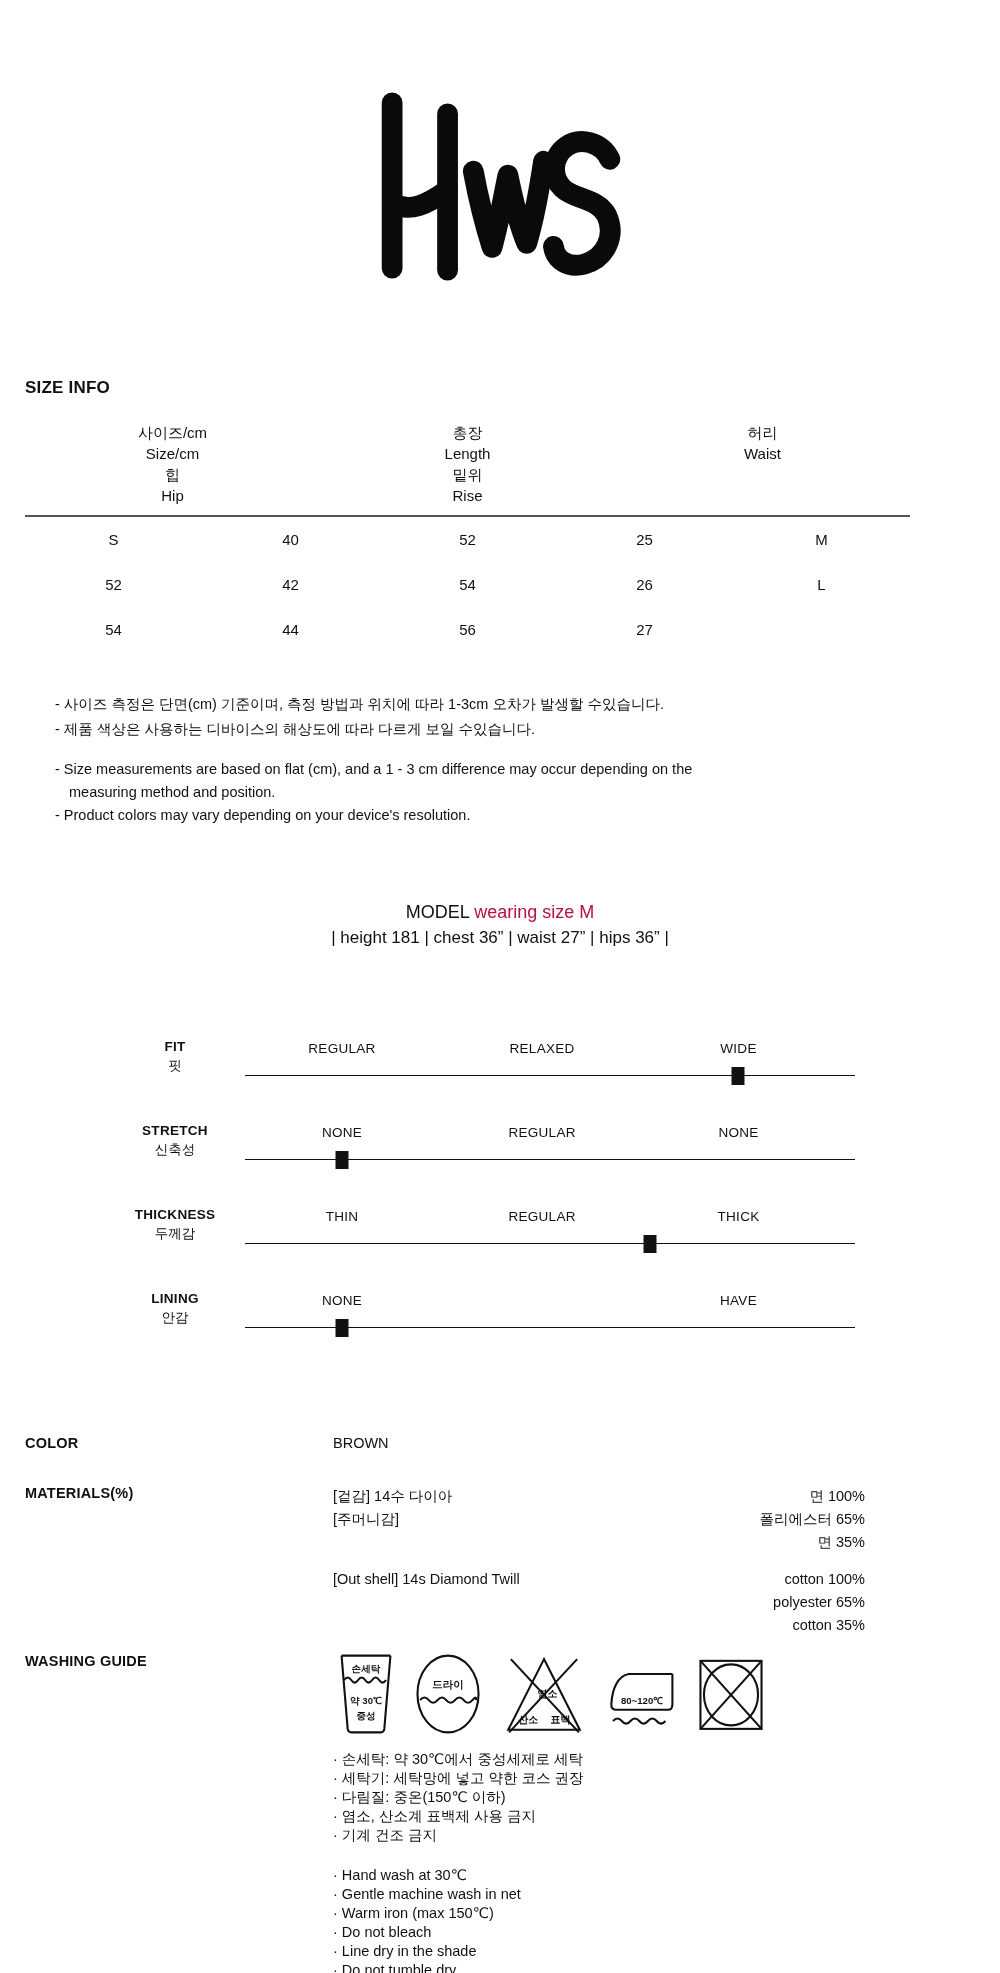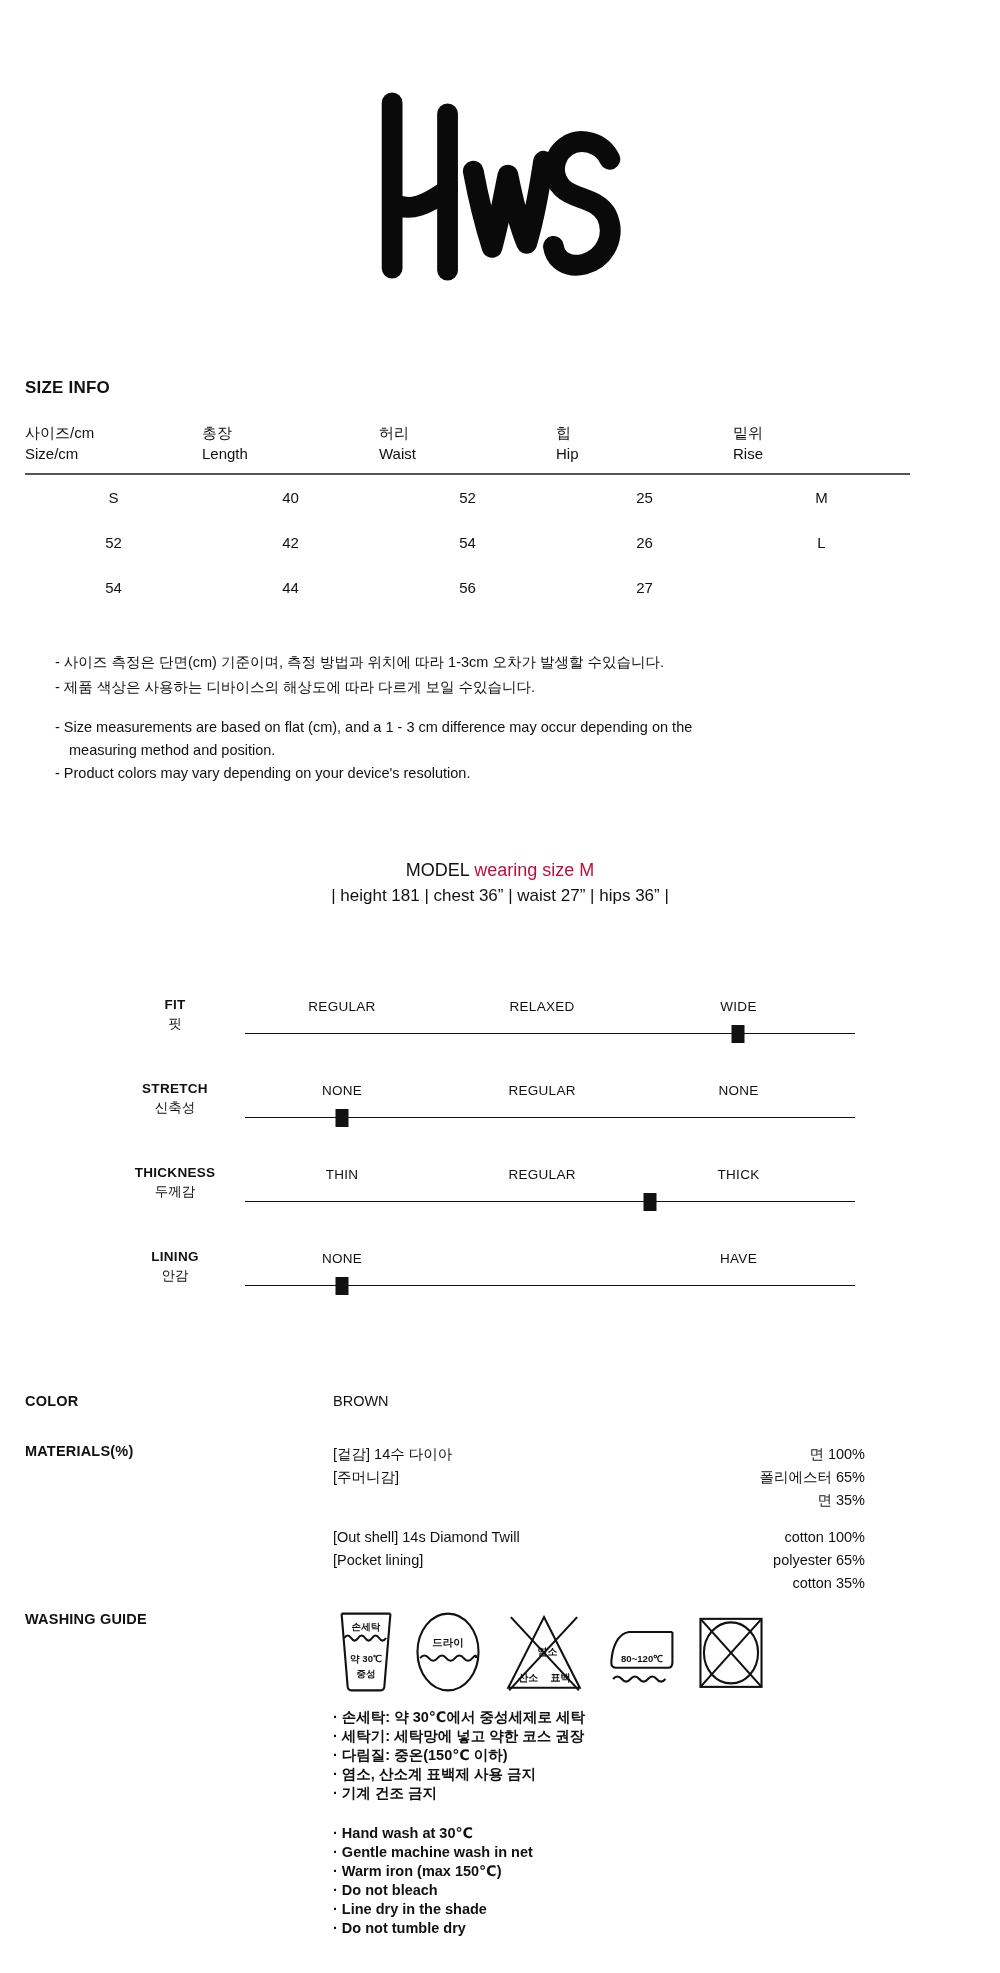--- a/index.html
+++ b/index.html
@@ -5,21 +5,21 @@
   html,body{margin:0;padding:0;background:#ffffff;}
   body{font-family:"Liberation Sans","DejaVu Sans",sans-serif;color:#111;}
   .page{width:1000px;min-height:1973px;margin:0 auto;background:#fff;overflow:hidden;}
 
   
   .logo-wrap{margin-top:92px;text-align:center;height:190px;}
 
   
   .section-title{margin:96px 0 0 25px;font-size:17px;font-weight:700;letter-spacing:.2px;}
   .size-table{width:885px;margin:24px 0 0 25px;}
-  .size-head{display:grid;grid-template-columns:repeat(5,1fr);text-align:left;
+  .size-head{display:grid;grid-template-columns:repeat(3,1fr);text-align:center;
              font-size:15px;line-height:21px;padding-bottom:9px;border-bottom:2px solid #555;}
   .size-body{display:grid;grid-template-columns:repeat(5,1fr);text-align:center;font-size:15px;}
   .size-body .cell{height:45px;display:flex;align-items:center;justify-content:center;}
 
   .notes-kr{margin:40px 0 0 55px;font-size:14.5px;line-height:24.5px;}
   .notes-en{margin:17px 0 0 55px;font-size:14.5px;line-height:23px;max-width:690px;}
   .note-line{padding-left:14px;text-indent:-14px;}
 
   
   .model-block{margin-top:72px;text-align:center;}
@@ -49,21 +49,21 @@
   .materials-right{text-align:right;white-space:nowrap;}
   .mat-gap-left{margin-top:37px;}
   .mat-gap-right{margin-top:14px;}
 
   
   .washing-row{margin-top:16px;}
   .wash-icons{display:flex;align-items:flex-end;gap:10px;height:82px;}
   .wash-icons svg{display:block;}
   .wash-icons .icon-stroke{stroke:#111;stroke-width:2.4;fill:none;}
   .wash-icons text{fill:#111;font-weight:700;font-family:"Liberation Sans",sans-serif;}
-  .wash-list{list-style:none;margin:0;padding:0;font-size:14.5px;line-height:19px;font-weight:bold;}
+  .wash-list{list-style:none;margin:0;padding:0;font-size:14.5px;line-height:19px;}
   .wash-list li::before{content:"·\00a0";}
   .wash-list-kr{margin-top:15px;}
   .wash-list-en{margin-top:21px;}
   .page-bottom{height:37px;}
 </style>
 </head>
 <body>
 
 <div class="page">
 
@@ -204,21 +204,20 @@
     <div style="font-size:14.5px;">BROWN</div>
   </div>
 
   <div class="info-row materials-row">
     <div class="info-label">MATERIALS(%)</div>
     <div class="materials-cols">
       <div class="materials-left">
         <div>[겉감] 14수 다이아</div>
         <div>[주머니감]</div>
         <div class="mat-gap-left">[Out shell] 14s Diamond Twill</div>
-        <div>[Pocket lining]</div>
       </div>
       <div class="materials-right">
         <div>면 100%</div>
         <div>폴리에스터 65%</div>
         <div>면 35%</div>
         <div class="mat-gap-right">cotton 100%</div>
         <div>polyester 65%</div>
         <div>cotton 35%</div>
       </div>
     </div>

